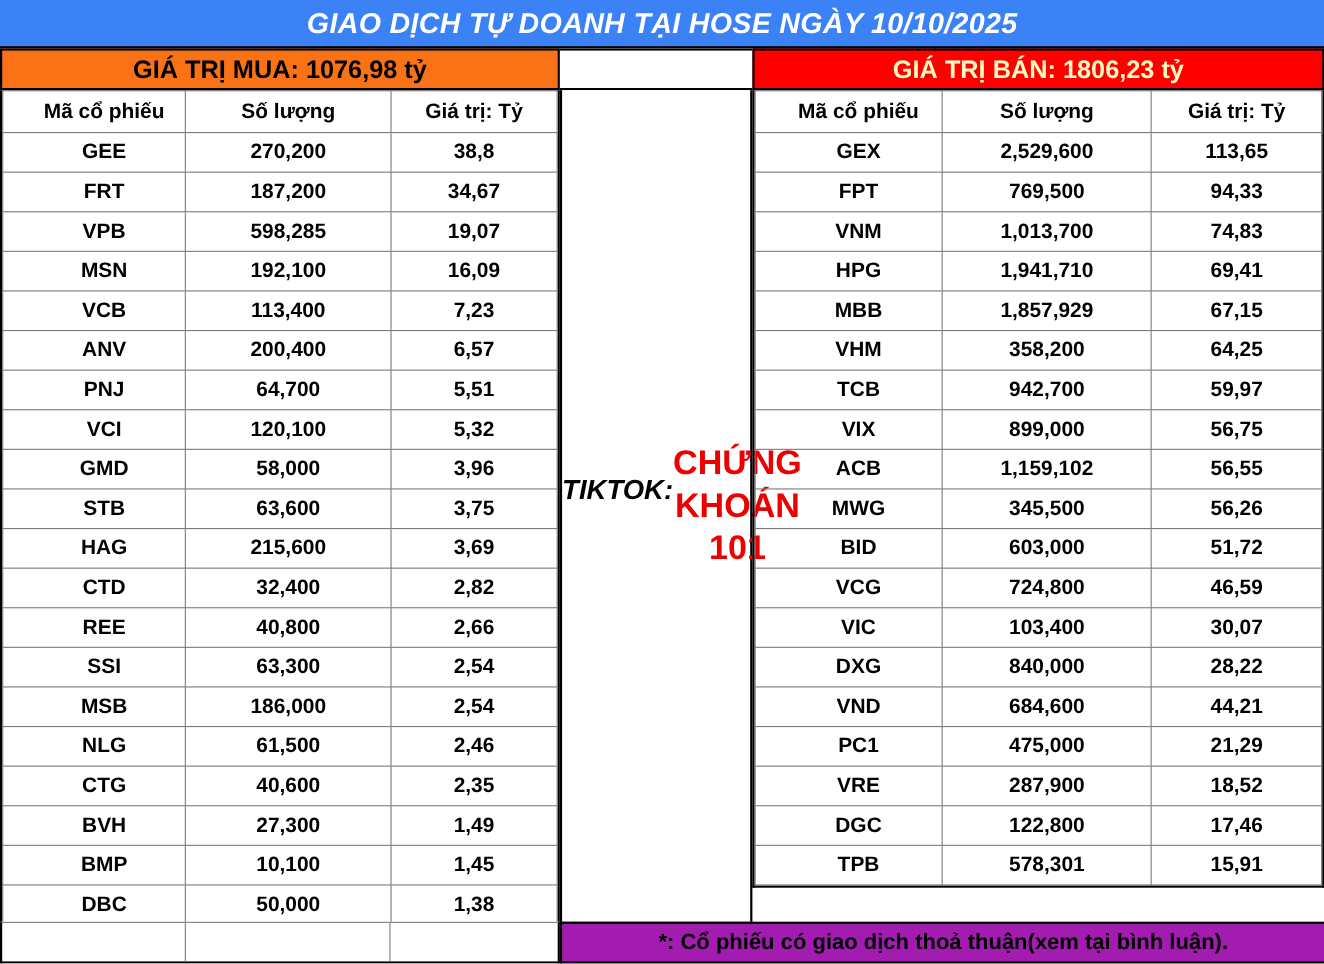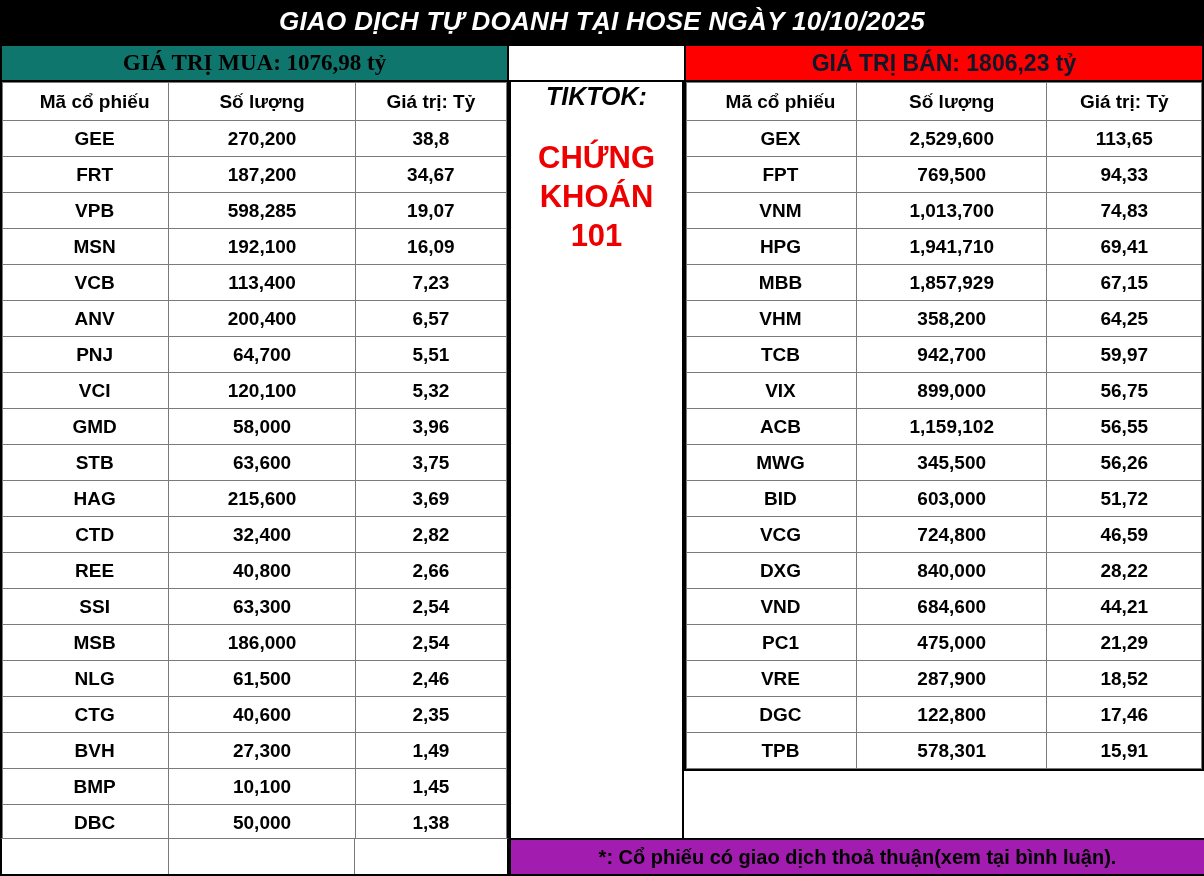--- a/index.html
+++ b/index.html
@@ -17,21 +17,21 @@
     position: relative;
     width: 1204px;
     height: 876px;
     box-sizing: border-box;
     background: #ffffff;
   }
 
   
   .title-bar {
     height: 42px;
-    background: #000000;
+    background: #3b82f6;
     color: #ffffff;
     display: flex;
     align-items: center;
     justify-content: center;
     font-size: 26px;
     font-weight: bold;
     font-style: italic;
     letter-spacing: 0.3px;
     border-bottom: 2px solid #000000;
   }
@@ -51,22 +51,22 @@
   .banner {
     height: 38px;
     display: flex;
     align-items: center;
     justify-content: center;
     font-size: 23px;
     font-weight: bold;
     border: 2px solid #000000;
     box-sizing: border-box;
   }
-  .banner-buy  { background: #0f766e; color: #000000; font-family: Liberation Serif, serif; }
-  .banner-sell { background: #ff0000; color: #0f172a; }
+  .banner-buy  { background: #f97316; color: #000000; }
+  .banner-sell { background: #ff0000; color: #fef9c3; }
   .banner-blank { background: #ffffff; border: 2px solid #000000; border-left: none; border-right: none; }
 
   
   table {
     border-collapse: collapse;
     width: 100%;
     table-layout: fixed;
   }
   th, td {
     border: 1px solid #7a7a7a;
@@ -93,21 +93,21 @@
   .c-qty    { width: 37%; }
   .c-val    { width: 30%; }
 
   
   .mid-box {
     border: 2px solid #000000;
     border-top: none;
     box-sizing: border-box;
     height: 758px;
     display: flex;
-    flex-direction: column;
+    flex-direction: row;
     align-items: center;
     justify-content: flex-start;
     background: #ffffff;
   }
   .mid-tiktok {
     font-size: 25px;
     font-style: italic;
     font-weight: bold;
     color: #000000;
     margin-bottom: 28px;
@@ -358,20 +358,25 @@
                 <td class="c-ticker">BID</td>
                 <td class="c-qty">603,000</td>
                 <td class="c-val">51,72</td>
               </tr>
               <tr>
                 <td class="c-ticker">VCG</td>
                 <td class="c-qty">724,800</td>
                 <td class="c-val">46,59</td>
               </tr>
               <tr>
+                <td class="c-ticker">VIC</td>
+                <td class="c-qty">103,400</td>
+                <td class="c-val">30,07</td>
+              </tr>
+              <tr>
                 <td class="c-ticker">DXG</td>
                 <td class="c-qty">840,000</td>
                 <td class="c-val">28,22</td>
               </tr>
               <tr>
                 <td class="c-ticker">VND</td>
                 <td class="c-qty">684,600</td>
                 <td class="c-val">44,21</td>
               </tr>
               <tr>

